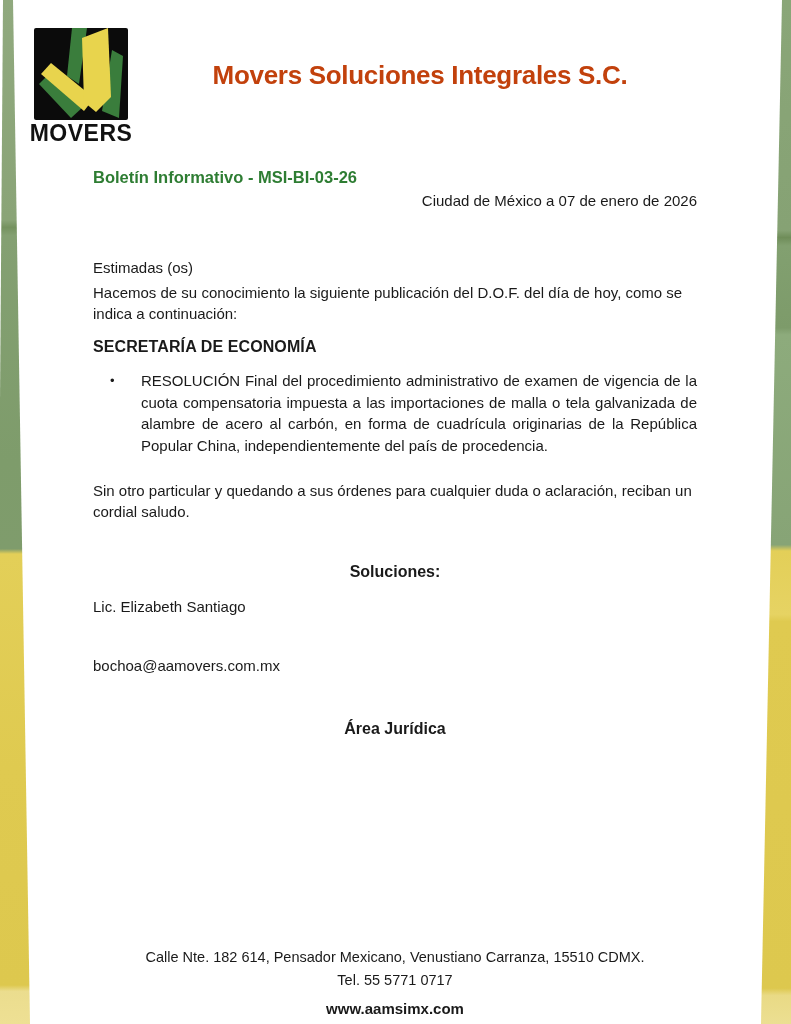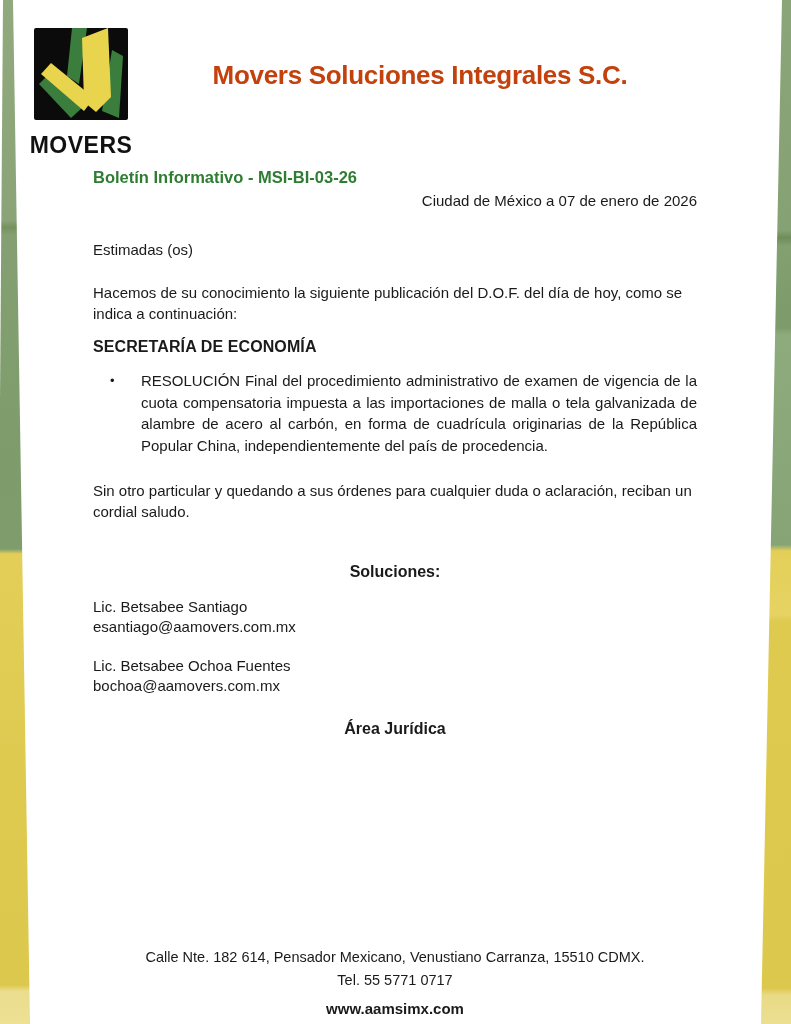--- a/index.html
+++ b/index.html
@@ -7,35 +7,35 @@
     position:relative;width:791px;height:1024px;background:#ffffff;overflow:hidden;
     font-family:"Liberation Sans","DejaVu Sans",sans-serif;color:#1a1a1a;
   }
   .sidebar{position:absolute;top:0;height:1024px;pointer-events:none;}
   .sidebar.left{left:0;width:40px;}
   .sidebar.right{right:0;width:40px;}
 
   .logo-wrap{position:absolute;left:26px;top:28px;width:110px;}
   .logo-square{display:block;margin:0 auto;}
   .logo-word{
-    margin-top:13px;text-align:center;font-size:23px;font-weight:800;
+    margin-top:1px;text-align:center;font-size:23px;font-weight:800;
     letter-spacing:0.5px;color:#111;line-height:24px;
   }
 
   .company-title{
     position:absolute;left:140px;top:60px;width:560px;text-align:center;
     font-size:26px;font-weight:700;letter-spacing:-0.3px;color:#c2410c;
   }
 
   .content{position:absolute;left:93px;top:0;width:604px;font-size:15px;line-height:21px;}
   .abs{position:absolute;left:0;width:604px;}
 
   .bulletin-heading{top:167px;font-size:16.5px;font-weight:700;color:var(--accent_green,#2e7d33);}
   .date-line{top:190px;text-align:right;}
-  .salutation{top:239px;}
+  .salutation{top:257px;}
   .intro{top:282px;}
   .section-heading{top:336px;font-size:16px;font-weight:700;letter-spacing:0.1px;}
   .bullet-item{top:370px;}
   .bullet-dot{position:absolute;left:17px;top:0;font-size:13px;}
   .bullet-text{margin-left:48px;text-align:justify;line-height:21.5px;}
   .closing{top:480px;}
   .signoff{top:561px;text-align:center;font-size:16px;font-weight:700;}
   .sig1{top:597px;line-height:20px;}
   .sig2{top:656px;line-height:20px;}
   .department{top:718px;text-align:center;font-size:16px;font-weight:700;}
@@ -120,26 +120,24 @@
     <div class="abs bullet-item">
       <span class="bullet-dot">•</span>
       <div class="bullet-text">RESOLUCIÓN Final del procedimiento administrativo de examen de vigencia de la cuota compensatoria impuesta a las importaciones de malla o tela galvanizada de alambre de acero al carbón, en forma de cuadrícula originarias de la República Popular China, independientemente del país de procedencia.</div>
     </div>
 
     <div class="abs closing">Sin otro particular y quedando a sus órdenes para cualquier duda o aclaración, reciban un cordial saludo.</div>
 
     <div class="abs signoff">Soluciones:</div>
 
     <div class="abs sig1">
-      <div>Lic. Betsabee Santiago</div>
-      <div>esantiago@aamovers.com.mx</div>
+      <div>Lic. Elizabeth Santiago</div>
     </div>
 
     <div class="abs sig2">
-      <div>Lic. Betsabee Ochoa Fuentes</div>
       <div>bochoa@aamovers.com.mx</div>
     </div>
 
     <div class="abs department">Área Jurídica</div>
 
     <div class="abs footer-address">Calle Nte. 182 614, Pensador Mexicano, Venustiano Carranza, 15510 CDMX.</div>
     <div class="abs footer-phone">Tel. 55 5771 0717</div>
     <div class="abs footer-web">www.aamsimx.com</div>
 
   </div>

